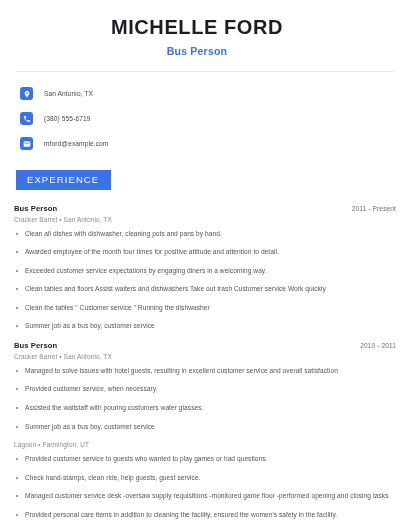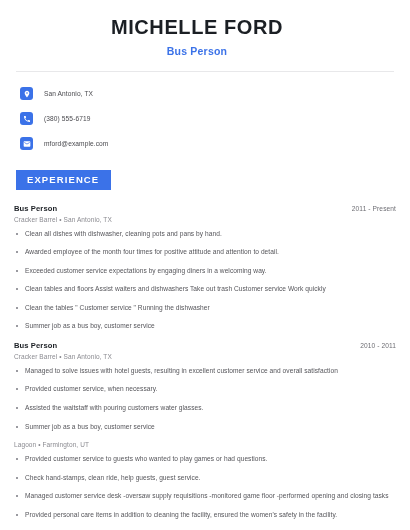--- a/index.html
+++ b/index.html
@@ -82,21 +82,21 @@
 
   
   .section {
     padding: 0 16px;
   }
   .section-badge {
     display: inline-block;
     background: #3b72e8;
     color: #ffffff;
     font-size: 9.5px;
-    font-weight: bold;
+    font-weight: normal;
     letter-spacing: 1.1px;
     padding: 5px 12px 5px 11px;
     line-height: 1;
   }
   .section-experience {
     margin-top: 16px;
   }
 
   
   .entries {

